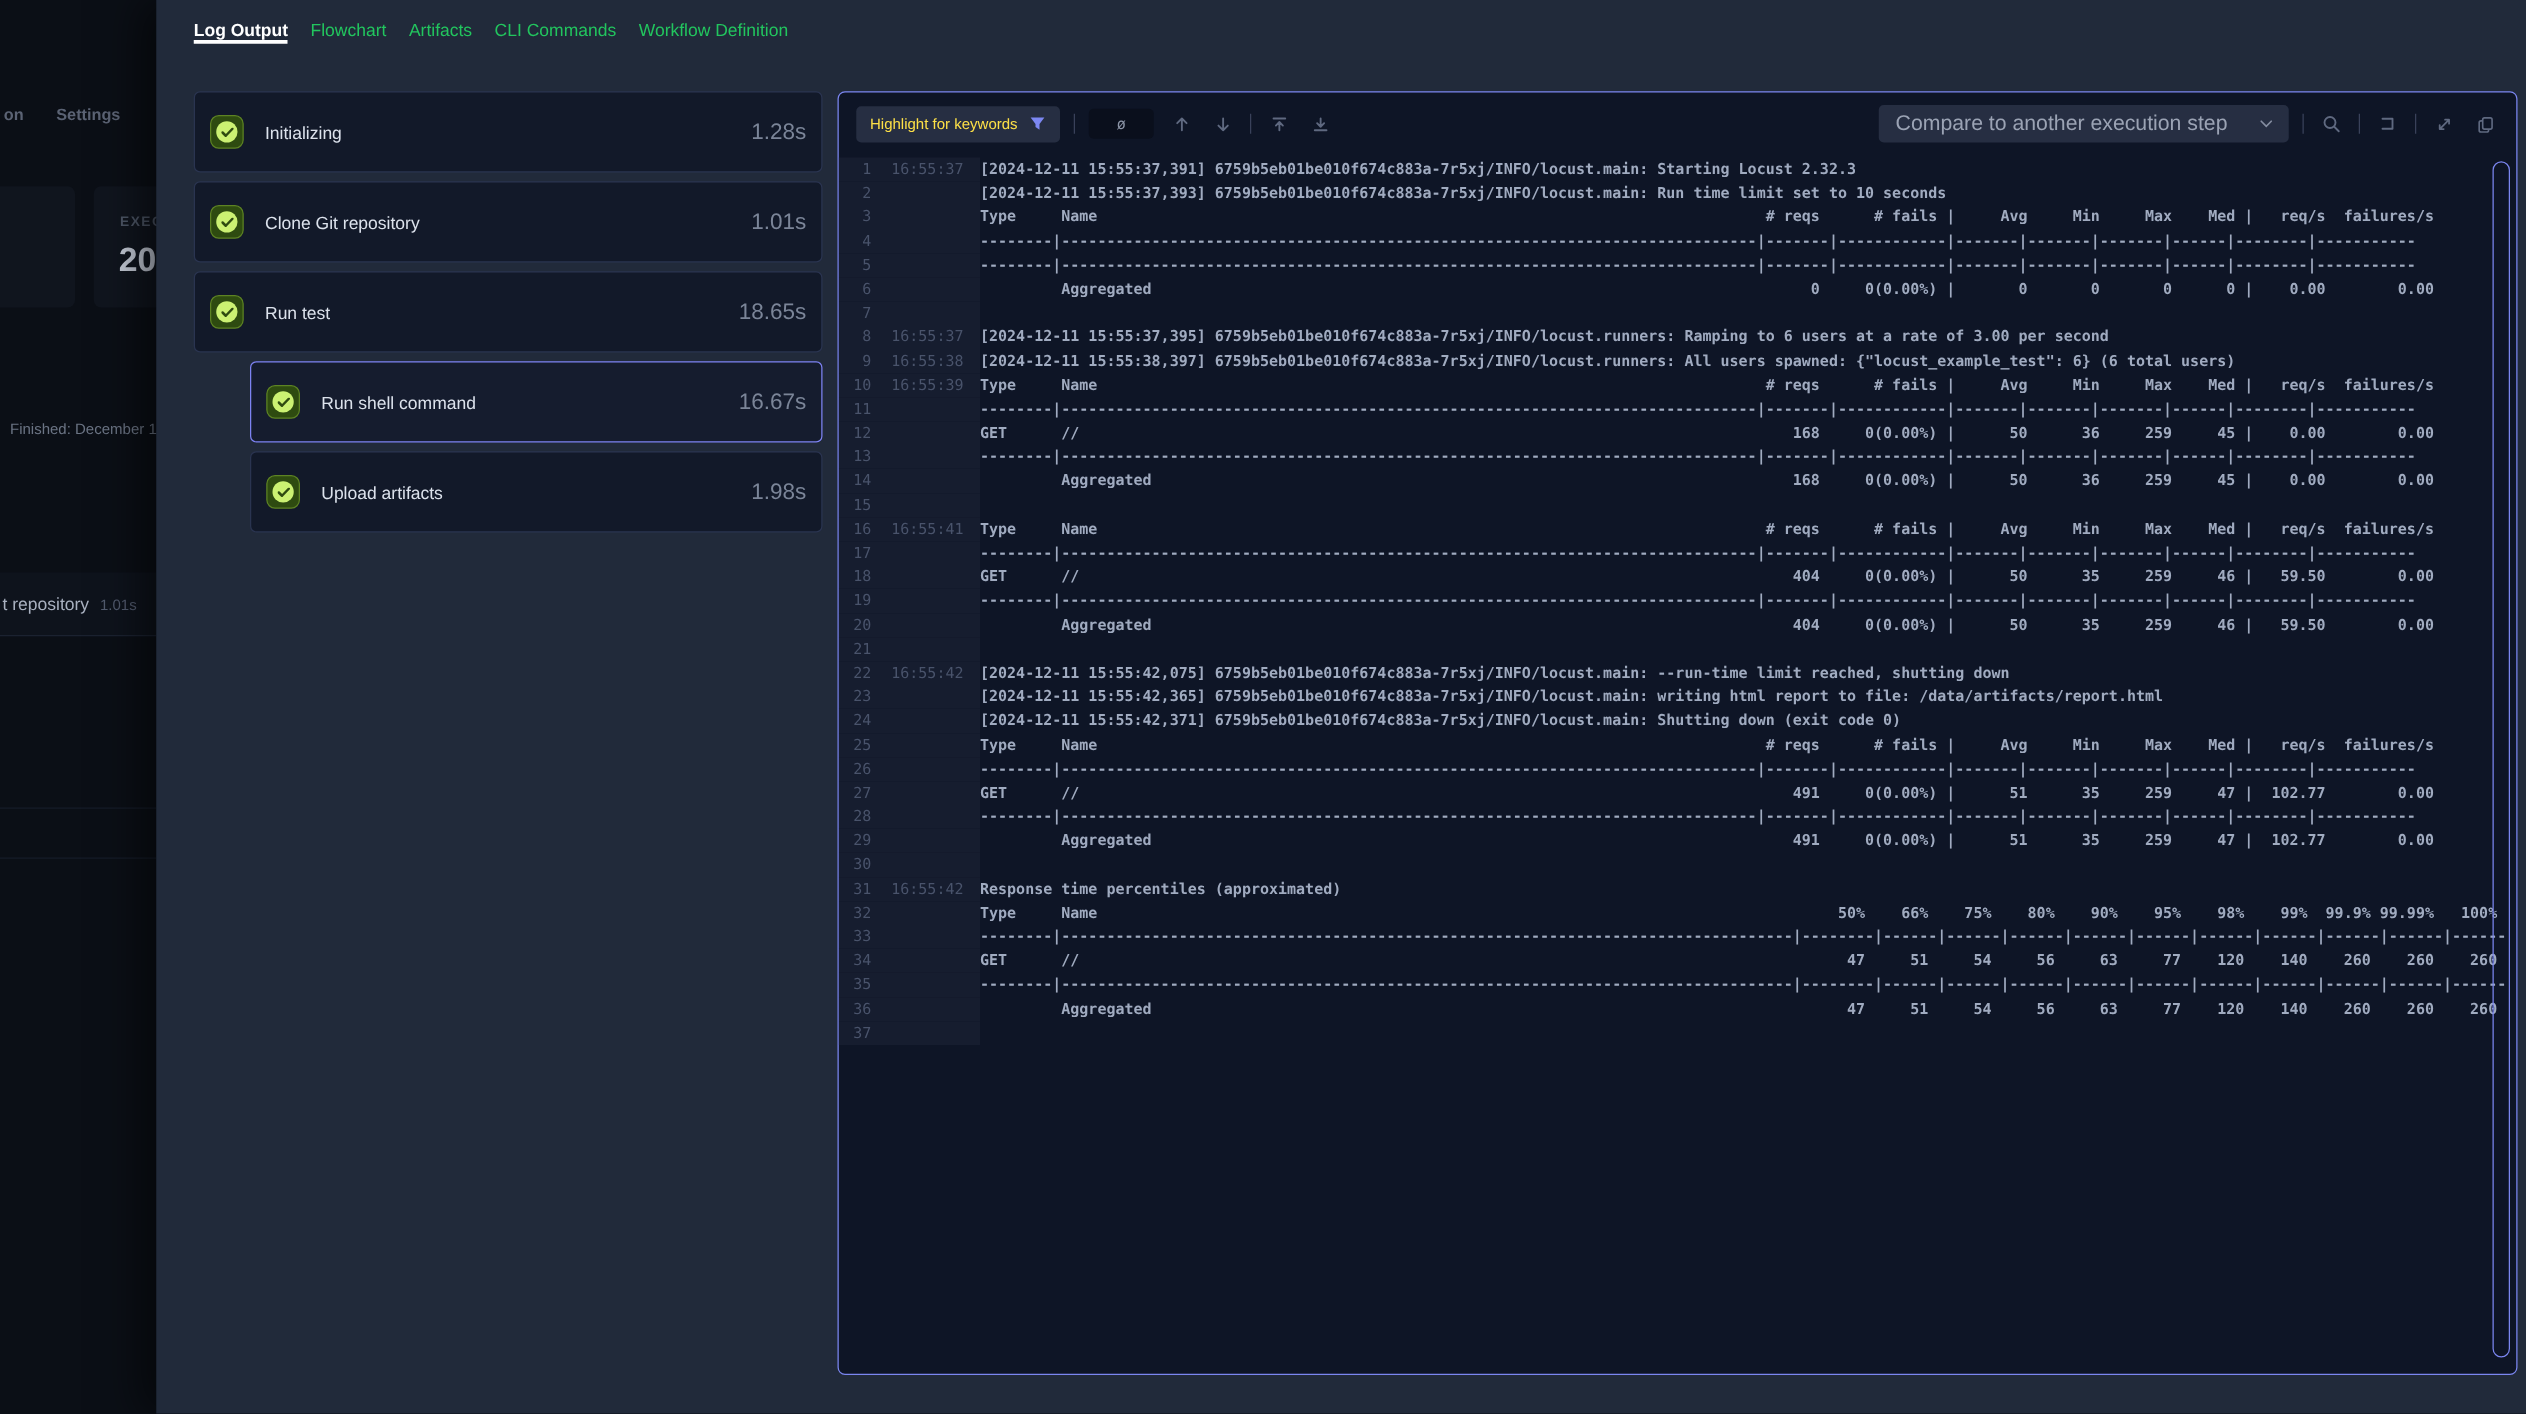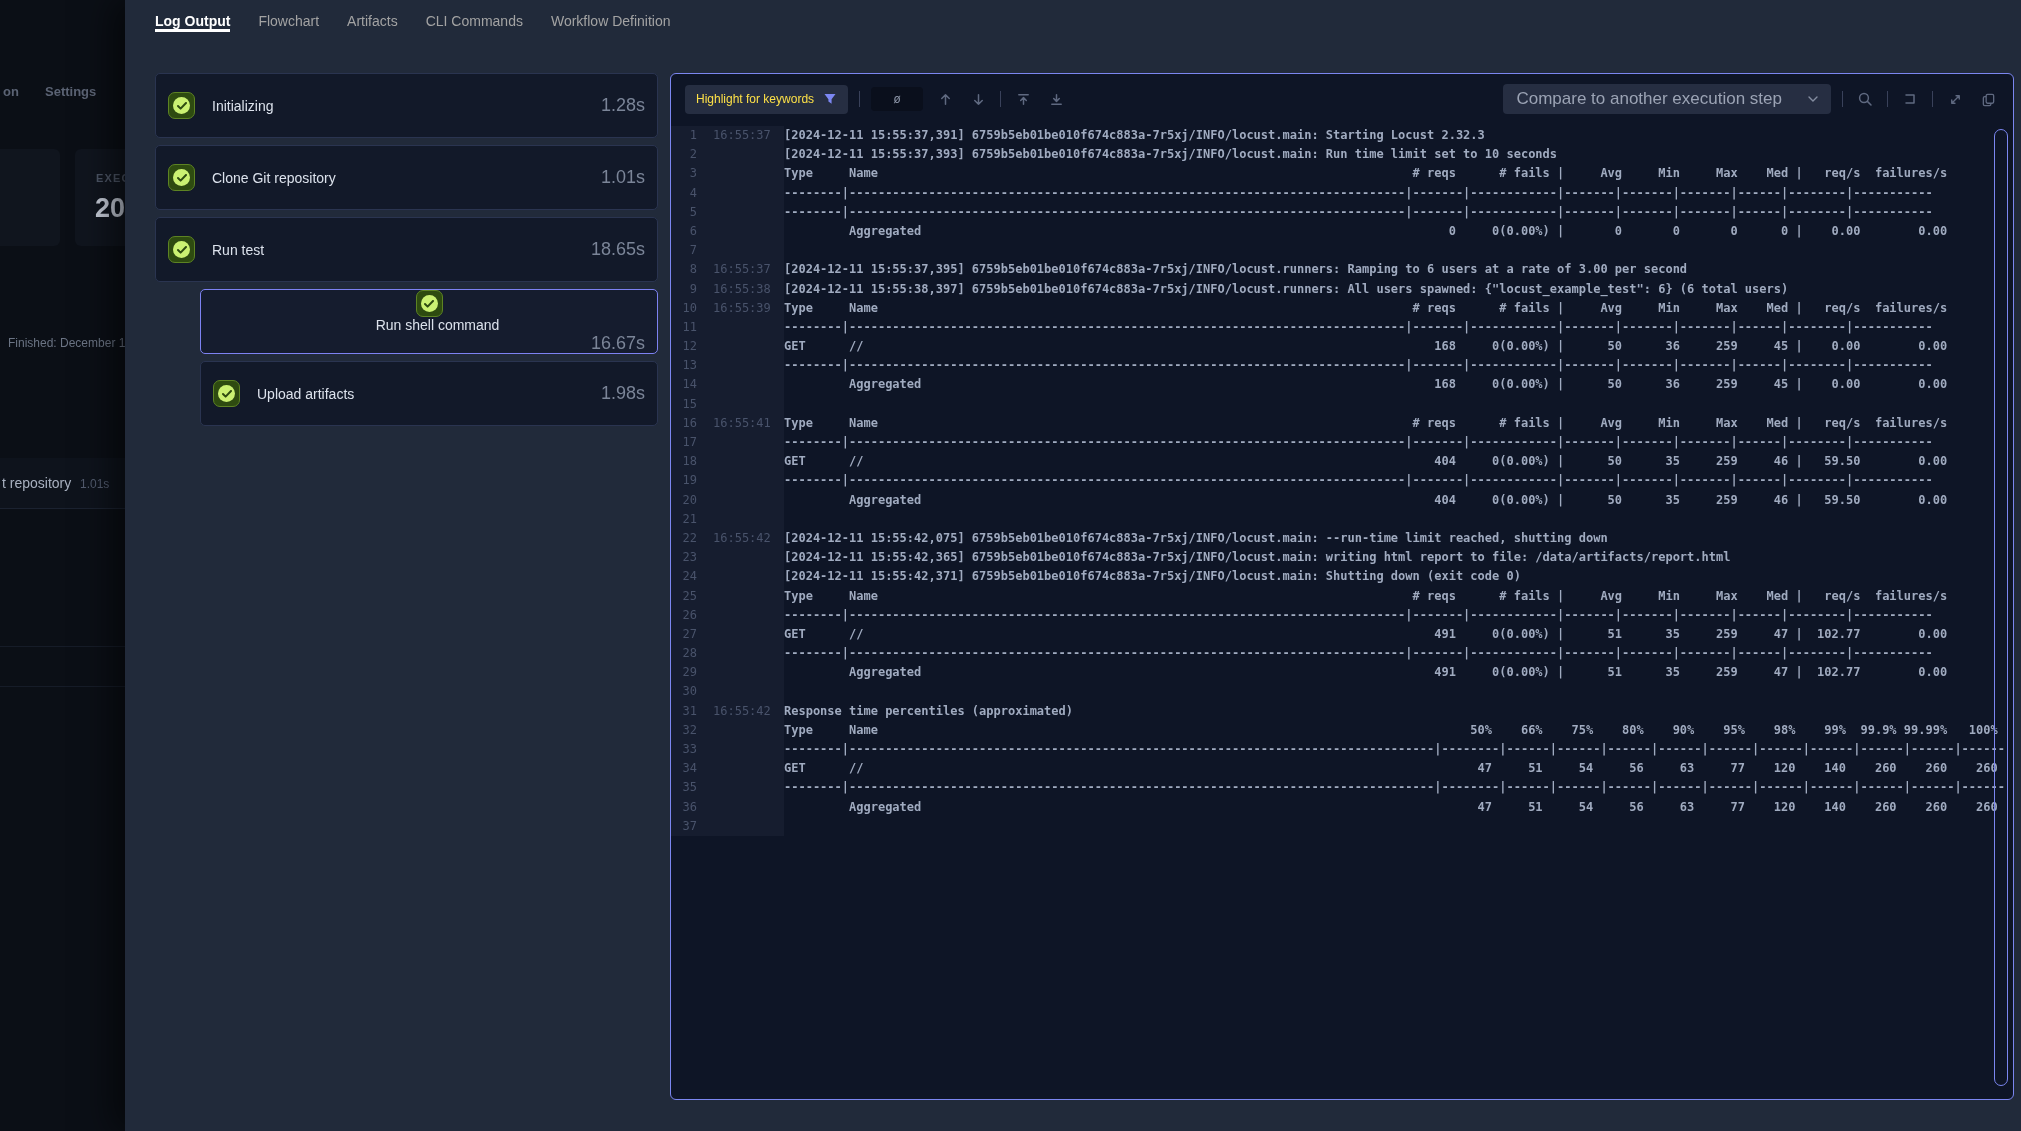--- a/index.html
+++ b/index.html
@@ -19,30 +19,30 @@
   .u-exec{position:absolute;left:21px;top:23px;font-size:11px;letter-spacing:1.2px;color:#4d5666;font-weight:600;}
   .u-big{position:absolute;left:20px;top:44px;font-size:27px;font-weight:700;color:#c6ccd8;}
   .u-finished{position:absolute;left:8px;top:336px;font-size:12px;color:#6b7484;white-space:nowrap;}
   .u-steprow{position:absolute;left:-20px;top:458px;width:145px;height:50px;background:#0e131c;border-bottom:1px solid #1b2230;}
   .u-steprow .u-rlabel{position:absolute;left:22px;top:17px;font-size:14px;color:#a9b1c0;white-space:nowrap;}
   .u-steprow .u-rdur{position:absolute;left:100px;top:19px;font-size:12px;color:#525b6e;}
   .u-line{position:absolute;left:0;width:125px;border-top:1px solid #161c28;}
   
   .drawer{position:absolute;left:125px;top:0;width:1896px;height:1131px;background:#212a3a;
           box-shadow:-12px 0 32px rgba(0,0,0,.55);}
-  .tabbar{position:absolute;left:30px;top:10px;right:20px;height:48px;display:flex;gap:28px;align-items:flex-start;}
-  .tab{display:flex;align-items:center;font-size:14px;color:#a3a3a3;cursor:pointer;
+  .tabbar{position:absolute;left:30px;top:0;right:20px;height:48px;display:flex;gap:18px;align-items:center;}
+  .tab{display:flex;align-items:center;font-size:14px;color:#22c55e;cursor:pointer;
        border-bottom:3px solid transparent;box-sizing:border-box;padding-top:3px;white-space:nowrap;}
   .tab.active{color:#ffffff;font-weight:700;border-bottom-color:#ffffff;}
   
   .steps{position:absolute;left:30px;top:73px;width:503px;}
   .step{box-sizing:border-box;height:65px;margin-bottom:7px;background:#121929;border:1px solid #2a3450;
         border-radius:5px;display:flex;align-items:center;padding:0 12px;cursor:pointer;}
   .step.indent{margin-left:45px;}
-  .step.selected{border:1.5px solid #7d82f2;background:#151c2e;flex-direction:column;}
+  .step.selected{border:1.5px solid #7d82f2;background:#151c2e;}
   .check{width:27px;height:27px;border-radius:7px;background:#2e4b10;border:1px solid #5d8323;
          display:flex;align-items:center;justify-content:center;flex:none;box-sizing:border-box;}
   .check .circle{width:17px;height:17px;border-radius:50%;background:#cbf172;display:flex;align-items:center;justify-content:center;}
   .slabel{margin-left:17px;font-size:14px;color:#dce2ec;}
   .sdur{margin-left:auto;font-size:18px;color:#7b8598;}
   
   .logpanel{position:absolute;left:545px;top:73px;width:1344px;height:1027px;background:#0e1526;
             border:1.5px solid #7b86f0;border-radius:6px;box-sizing:border-box;overflow:hidden;}
   .logtoolbar{position:absolute;top:6px;left:0;right:0;height:38px;display:flex;align-items:center;
               padding:0 14px;gap:11px;}

